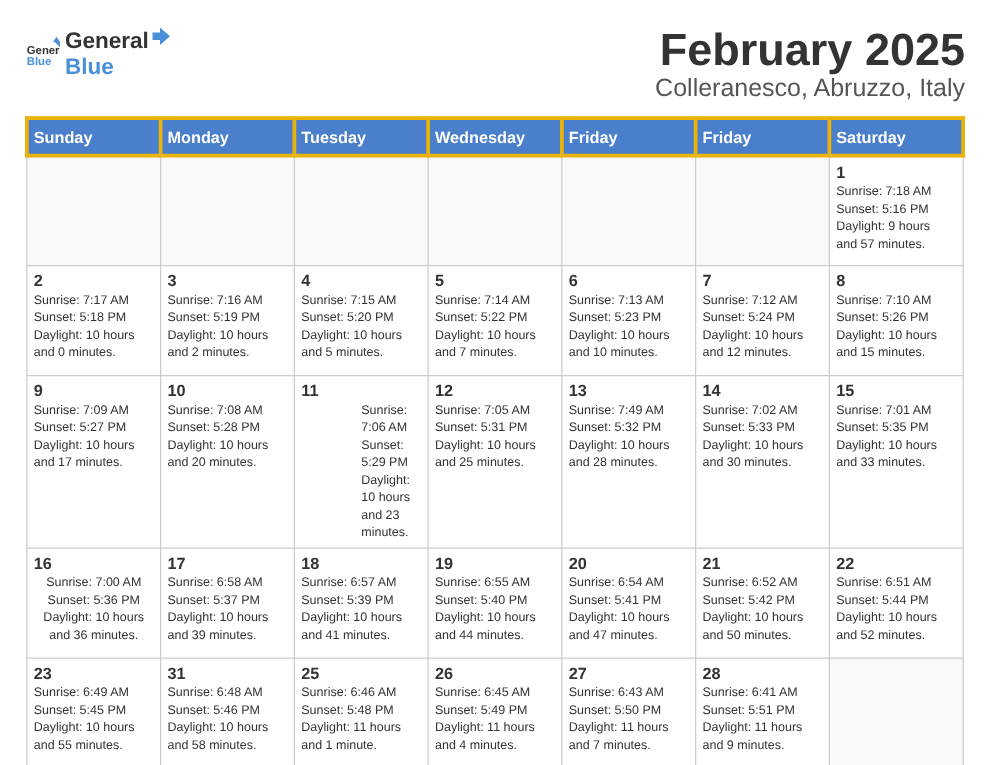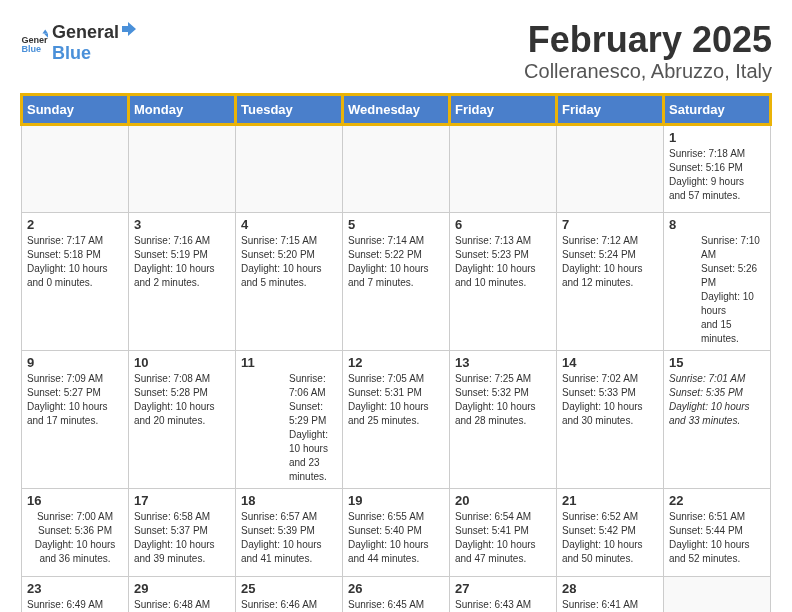--- a/index.html
+++ b/index.html
@@ -181,21 +181,21 @@
         </td>
         <td>
           <span class="day-number">7</span>
           <div class="day-info" style="white-space: pre-line;">Sunrise: 7:12 AM
 Sunset: 5:24 PM
 Daylight: 10 hours
 and 12 minutes.</div>
         </td>
         <td>
           <span class="day-number">8</span>
-          <div class="day-info" style="white-space: pre-line; margin-left: 32px;">Sunrise: 7:10 AM
+          <div class="day-info" style="white-space: pre-line;">Sunrise: 7:10 AM
 Sunset: 5:26 PM
 Daylight: 10 hours
 and 15 minutes.</div>
         </td>
       </tr>
       <tr>
         <td>
           <span class="day-number">9</span>
           <div class="day-info" style="white-space: pre-line;">Sunrise: 7:09 AM
 Sunset: 5:27 PM
@@ -218,35 +218,35 @@
         </td>
         <td>
           <span class="day-number">12</span>
           <div class="day-info" style="white-space: pre-line;">Sunrise: 7:05 AM
 Sunset: 5:31 PM
 Daylight: 10 hours
 and 25 minutes.</div>
         </td>
         <td>
           <span class="day-number">13</span>
-          <div class="day-info" style="white-space: pre-line;">Sunrise: 7:25 AM
+          <div class="day-info" style="white-space: pre-line;">Sunrise: 7:49 AM
 Sunset: 5:32 PM
 Daylight: 10 hours
 and 28 minutes.</div>
         </td>
         <td>
           <span class="day-number">14</span>
           <div class="day-info" style="white-space: pre-line;">Sunrise: 7:02 AM
 Sunset: 5:33 PM
 Daylight: 10 hours
 and 30 minutes.</div>
         </td>
         <td>
           <span class="day-number">15</span>
-          <div class="day-info" style="white-space: pre-line; font-style: italic;">Sunrise: 7:01 AM
+          <div class="day-info" style="white-space: pre-line;">Sunrise: 7:01 AM
 Sunset: 5:35 PM
 Daylight: 10 hours
 and 33 minutes.</div>
         </td>
       </tr>
       <tr>
         <td>
           <span class="day-number">16</span>
           <div class="day-info" style="white-space: pre-line; text-align: center;">Sunrise: 7:00 AM
 Sunset: 5:36 PM
@@ -298,21 +298,21 @@
       </tr>
       <tr>
         <td>
           <span class="day-number">23</span>
           <div class="day-info" style="white-space: pre-line;">Sunrise: 6:49 AM
 Sunset: 5:45 PM
 Daylight: 10 hours
 and 55 minutes.</div>
         </td>
         <td>
-          <span class="day-number">29</span>
+          <span class="day-number">31</span>
           <div class="day-info" style="white-space: pre-line;">Sunrise: 6:48 AM
 Sunset: 5:46 PM
 Daylight: 10 hours
 and 58 minutes.</div>
         </td>
         <td>
           <span class="day-number">25</span>
           <div class="day-info" style="white-space: pre-line;">Sunrise: 6:46 AM
 Sunset: 5:48 PM
 Daylight: 11 hours

